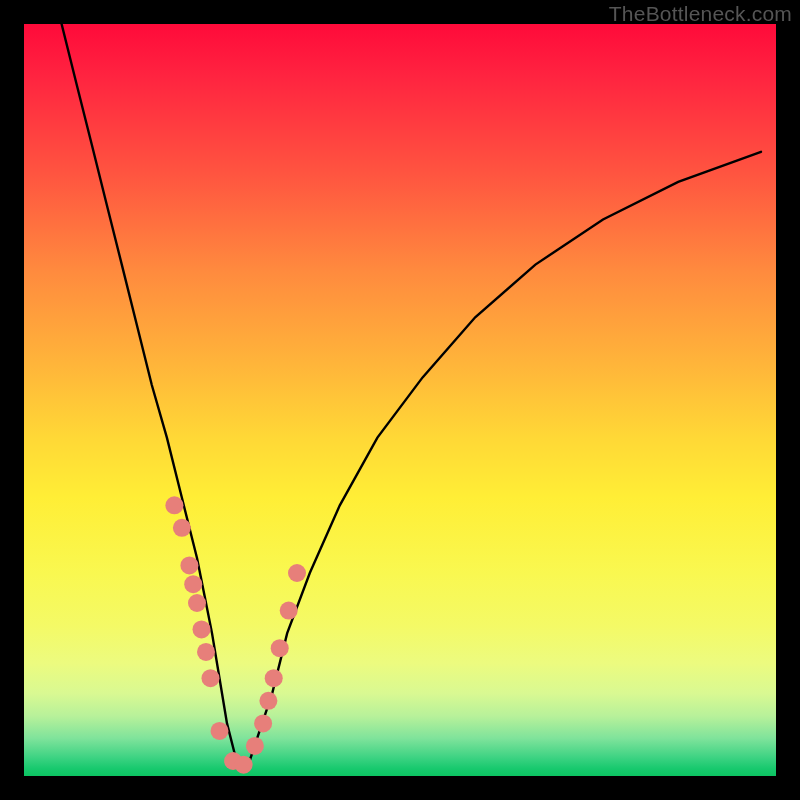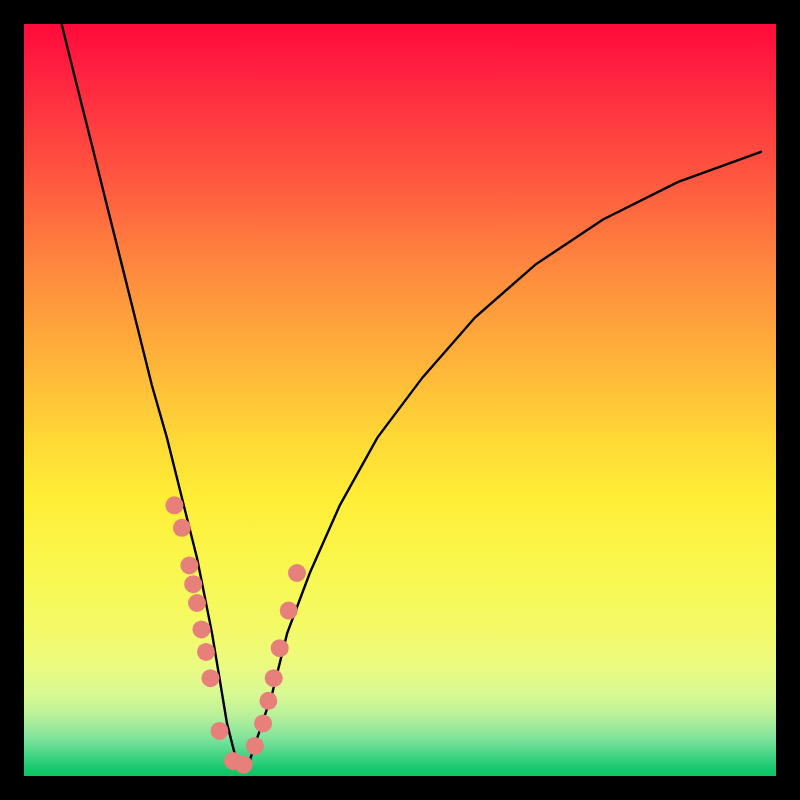--- a/index.html
+++ b/index.html
@@ -95,13 +95,14 @@
           <circle cx="230.9" cy="721.9" r="9" fill="#e77f7a"></circle>
           <circle cx="239.1" cy="699.4" r="9" fill="#e77f7a"></circle>
           <circle cx="244.4" cy="676.8" r="9" fill="#e77f7a"></circle>
           <circle cx="249.7" cy="654.2" r="9" fill="#e77f7a"></circle>
           <circle cx="255.7" cy="624.2" r="9" fill="#e77f7a"></circle>
           <circle cx="264.7" cy="586.6" r="9" fill="#e77f7a"></circle>
           <circle cx="273.0" cy="549.0" r="9" fill="#e77f7a"></circle>
         </g>
     </svg>
   </div>
+  <div class="watermark">TheBottleneck.com</div>
 </div>
 
 </body></html>

